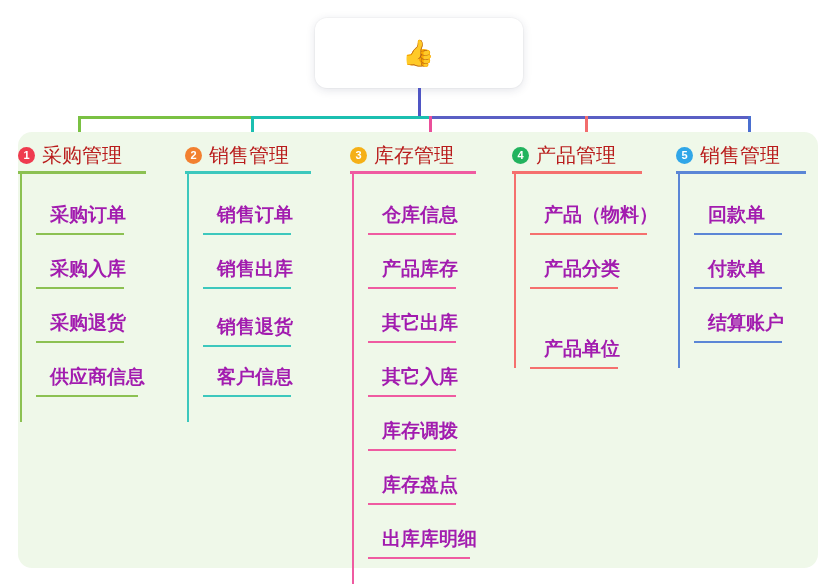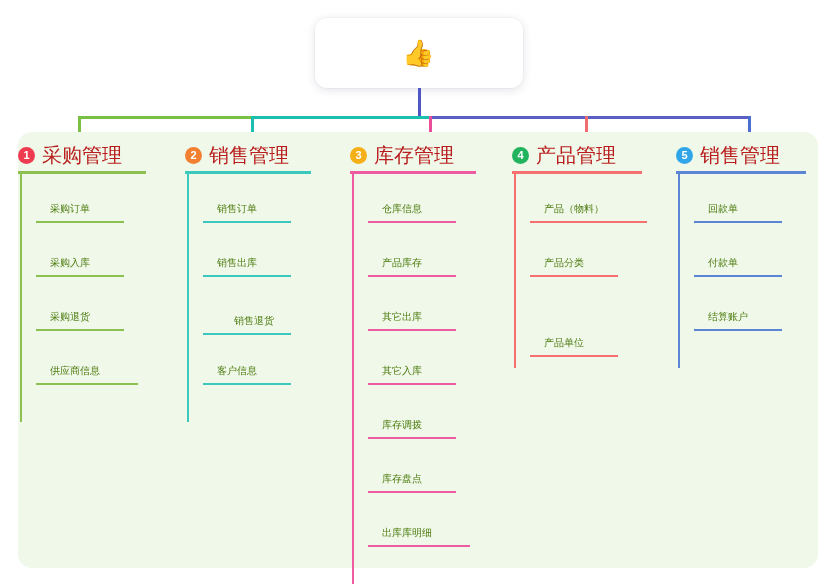--- a/index.html
+++ b/index.html
@@ -57,22 +57,23 @@
     color:#ffffff;font-size:11px;line-height:17px;
     text-align:center;font-weight:bold;
     flex:0 0 auto;
   }
   .col-title{font-size:20px;color:#b91c1c;}
   .col-rule{position:absolute;left:0;top:39px;height:3px;}
   .spine{position:absolute;left:2px;top:40px;width:2px;}
 
   .leaf{position:absolute;left:18px;}
   .leaf-label{
-    font-size:10px;color:#4d7c0f;white-space:nowrap;
+    font-size:19px;color:#a21caf;white-space:nowrap;
     padding:0 0 5px 14px;
+    font-weight:bold;
   }
   .leaf-rule{height:2px;width:100%;}
 </style>
 </head>
 <body>
 
 <div id="stage">
 
   <div class="root-node">
     <span class="root-emoji">👍</span>

